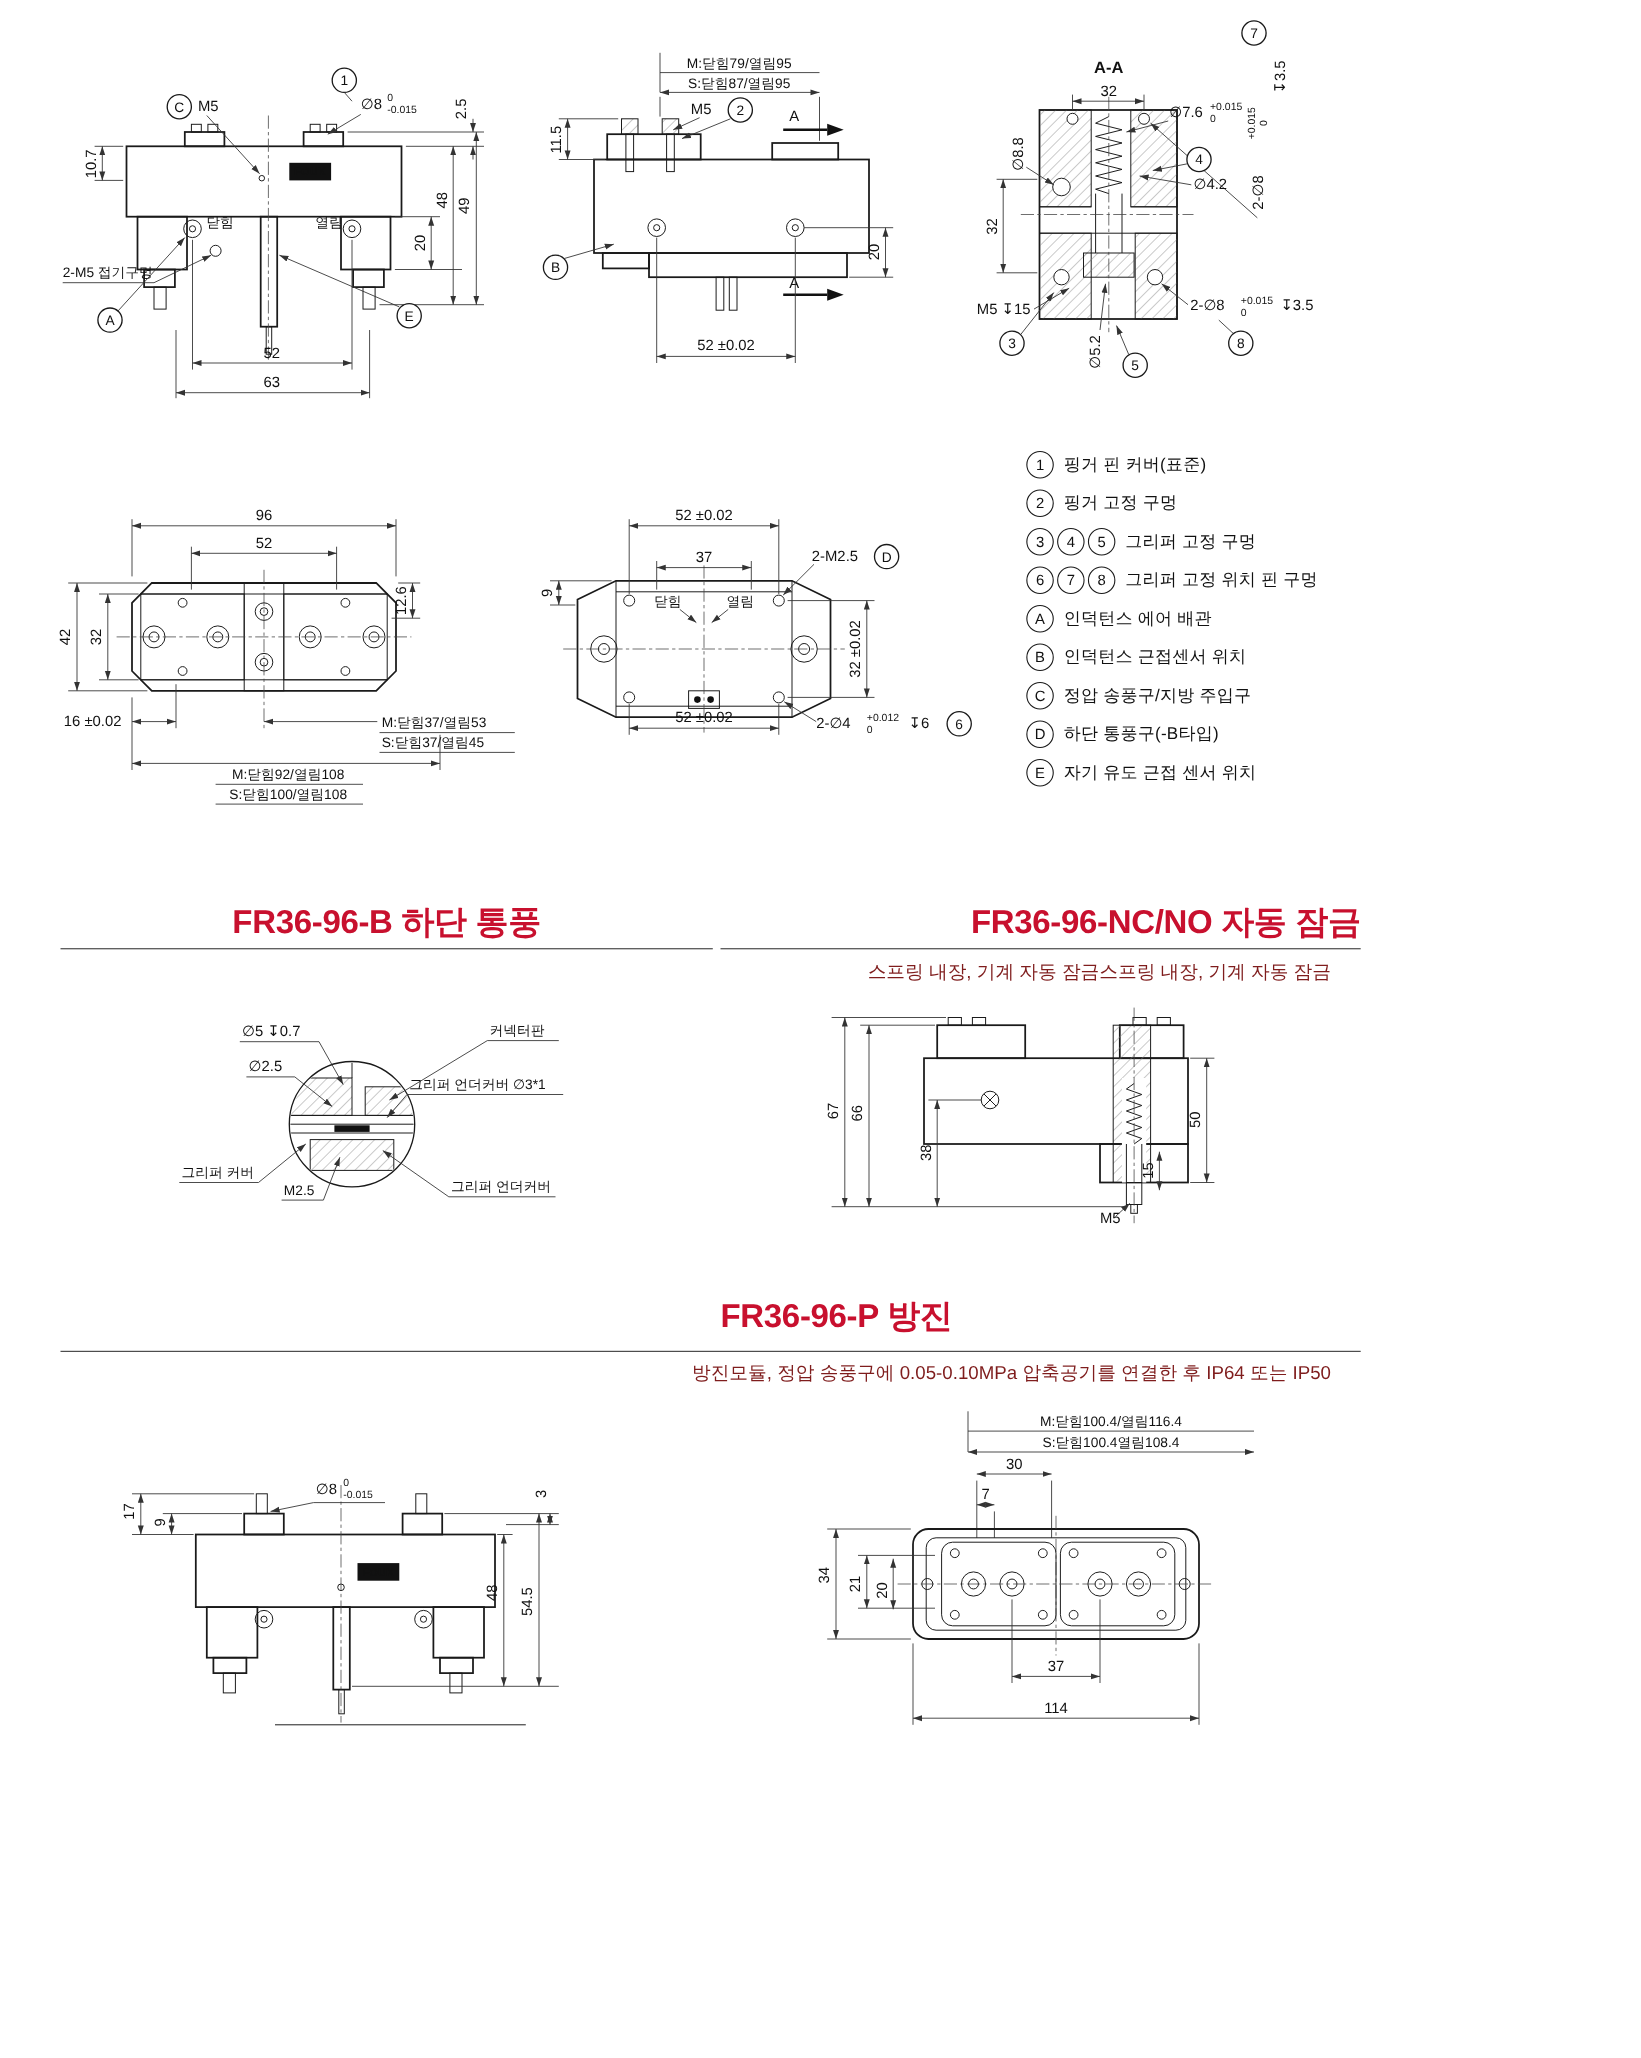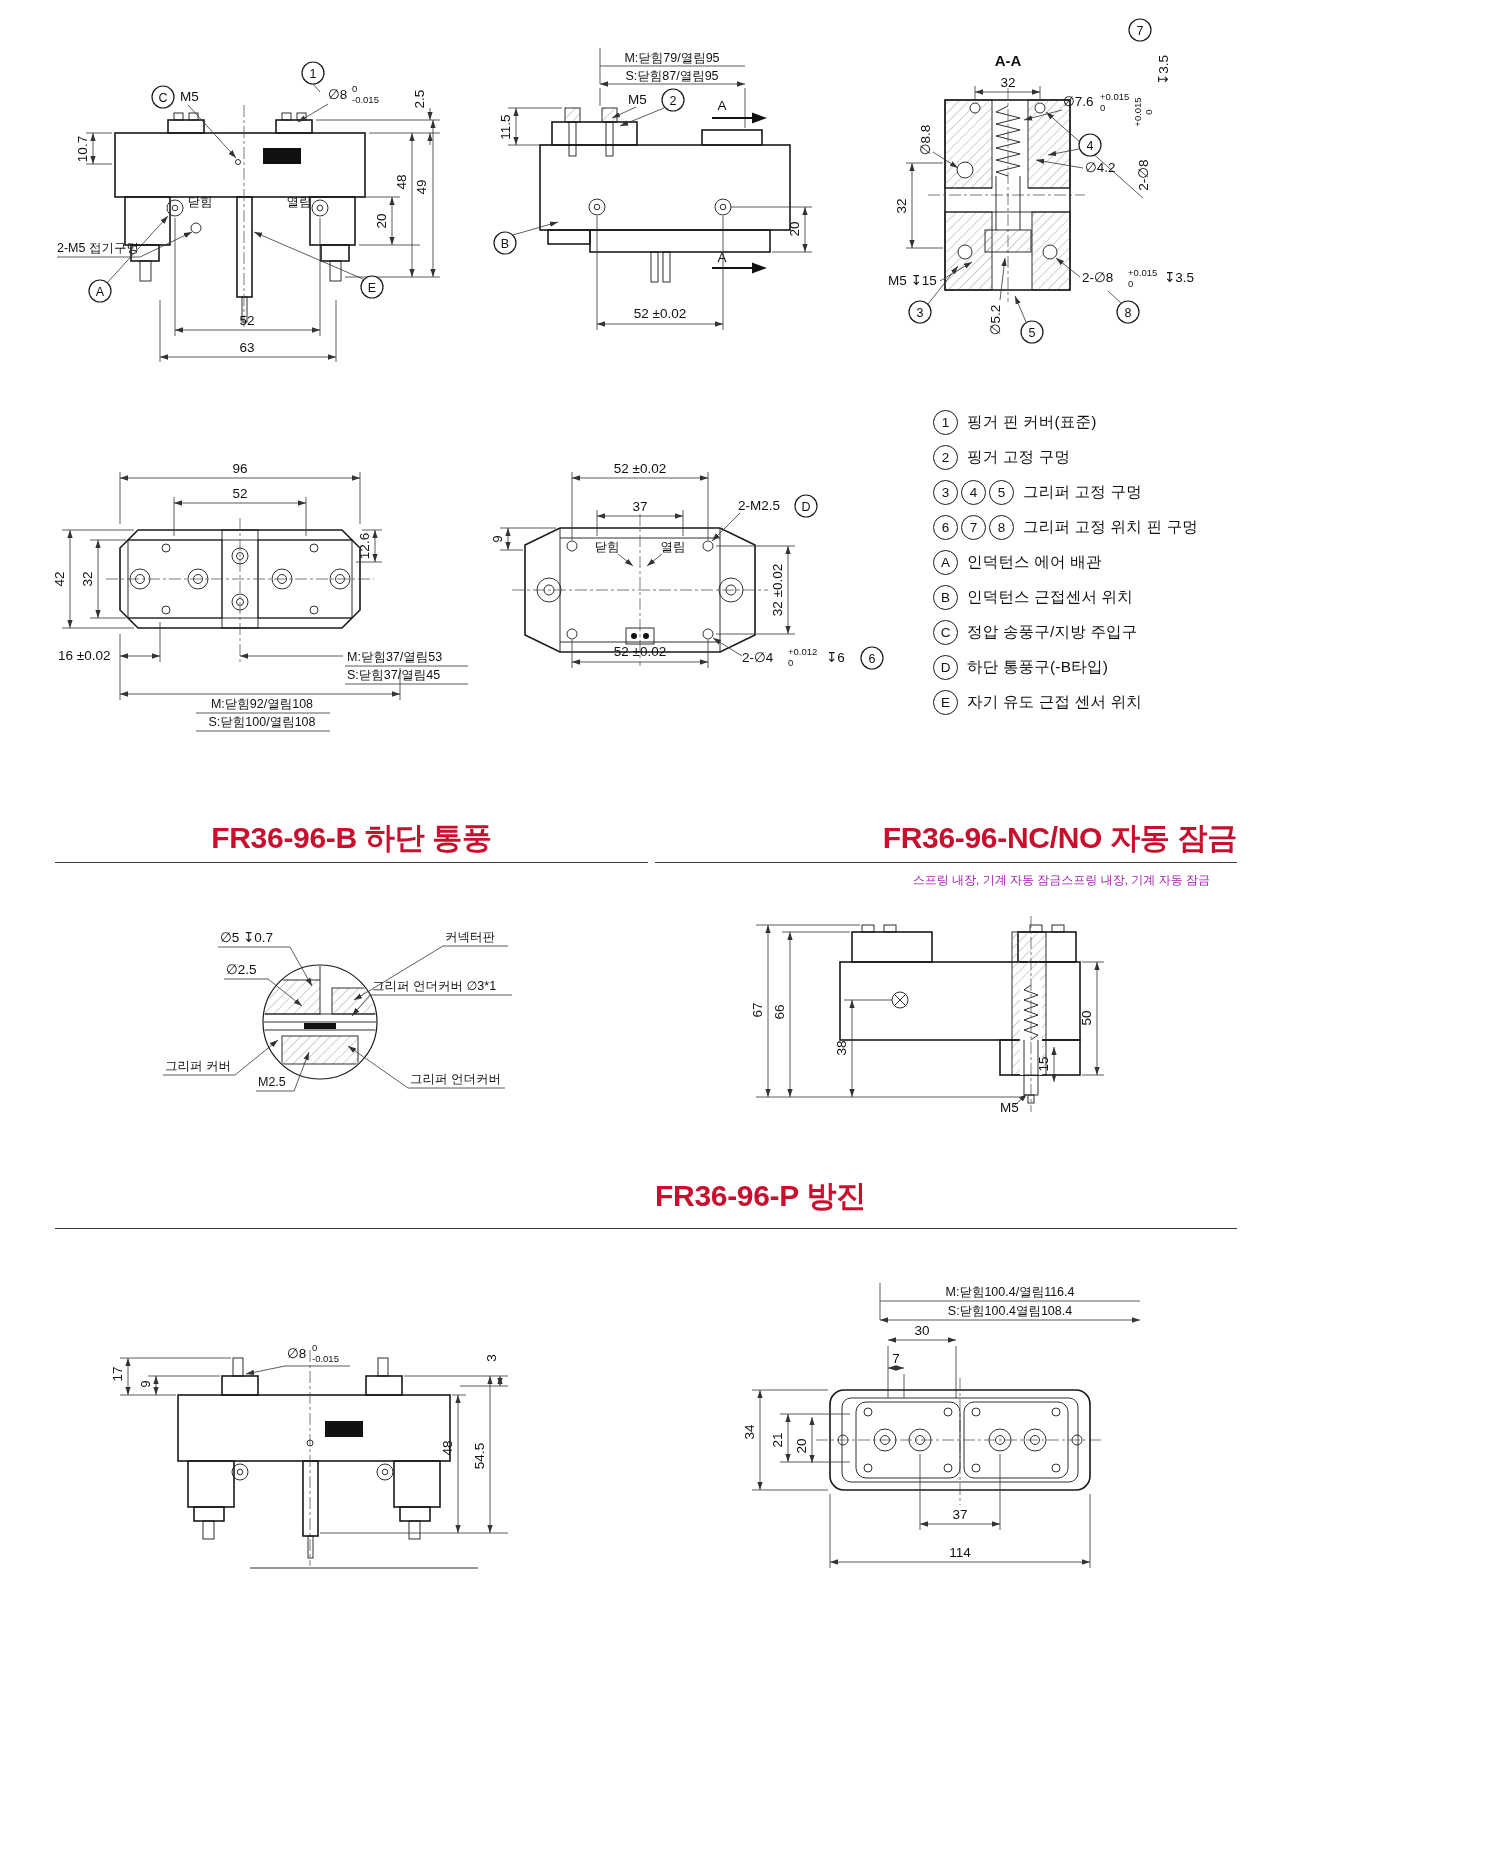--- a/index.html
+++ b/index.html
@@ -18,21 +18,21 @@
 .i{fill:none;stroke:#1a1a1a;stroke-width:0.9;}
 .d{fill:none;stroke:#333;stroke-width:0.8;}
 .cl{fill:none;stroke:#444;stroke-width:0.7;stroke-dasharray:12 3 3 3;}
 .bal{fill:#fff;stroke:#1a1a1a;stroke-width:1.2;}
 .blk{fill:#111;stroke:none;}
 .hat{fill:url(#h);stroke:#1a1a1a;stroke-width:0.9;}
 .solidw{fill:#fff;stroke:none;}
 .holew{fill:#fff;stroke:#1a1a1a;stroke-width:0.9;}
 .rule{position:absolute;border-top:1.6px solid #3a3a3a;height:0;}
 .sec-title{position:absolute;font-weight:bold;font-size:30px;letter-spacing:-0.3px;}
-.sec-sub{position:absolute;font-size:12px;color:#a21caf;}
+.sec-sub{position:absolute;font-size:17px;color:#7f1d1d;}
 .legend{position:absolute;left:933px;top:410px;display:flex;flex-direction:column;gap:11px;}
 .lrow{display:flex;align-items:center;gap:9px;height:24px;}
 .badges{display:flex;gap:3px;}
 .badge{width:23px;height:23px;border:1.4px solid #1a1a1a;border-radius:50%;display:flex;align-items:center;justify-content:center;font-size:13.5px;color:#111;flex:0 0 auto;}
 .ltext{font-size:15.5px;color:#111;letter-spacing:0.2px;white-space:nowrap;}
 </style>
 </head>
 <body>
 
 <div style="position:absolute;inset:0;">
@@ -619,20 +619,21 @@
 </svg>
 
 <div class="sec-title" style="left: 55px; top: 818px; width: 593px; text-align: center; color: rgb(200, 16, 46);">FR36-96-B 하단 통풍</div>
 <div class="sec-title" style="left: 655px; top: 818px; width: 582px; text-align: right; color: rgb(200, 16, 46);">FR36-96-NC/NO 자동 잠금</div>
 <div class="rule" style="left:55px;top:862px;width:593px;"></div>
 <div class="rule" style="left:655px;top:862px;width:582px;"></div>
 <div class="sec-sub" style="left:655px;top:872px;width:555px;text-align:right;">스프링 내장, 기계 자동 잠금스프링 내장, 기계 자동 잠금</div>
 
 <div class="sec-title" style="left: 655px; top: 1176px; width: 560px; text-align: left; color: rgb(200, 16, 46);">FR36-96-P 방진</div>
 <div class="rule" style="left:55px;top:1228px;width:1182px;"></div>
+<div class="sec-sub" style="left:300px;top:1237px;width:910px;text-align:right;">방진모듈, 정압 송풍구에 0.05-0.10MPa 압축공기를 연결한 후 IP64 또는 IP50</div>
 
 <div class="legend">
   <div class="lrow">
     <div class="badges">
           <span class="badge">1</span>
         </div>
     <span class="ltext">핑거 핀 커버(표준)</span>
   </div>
   <div class="lrow">
     <div class="badges">

